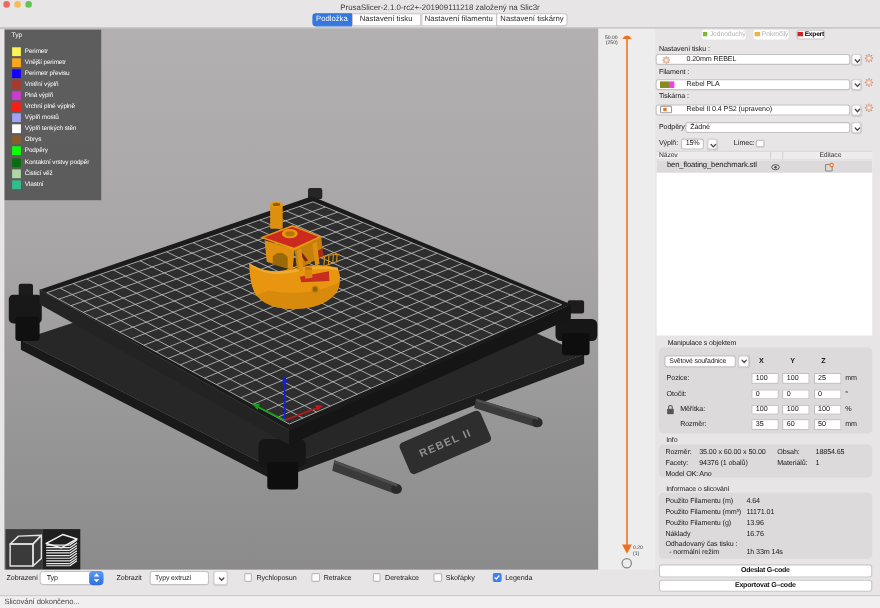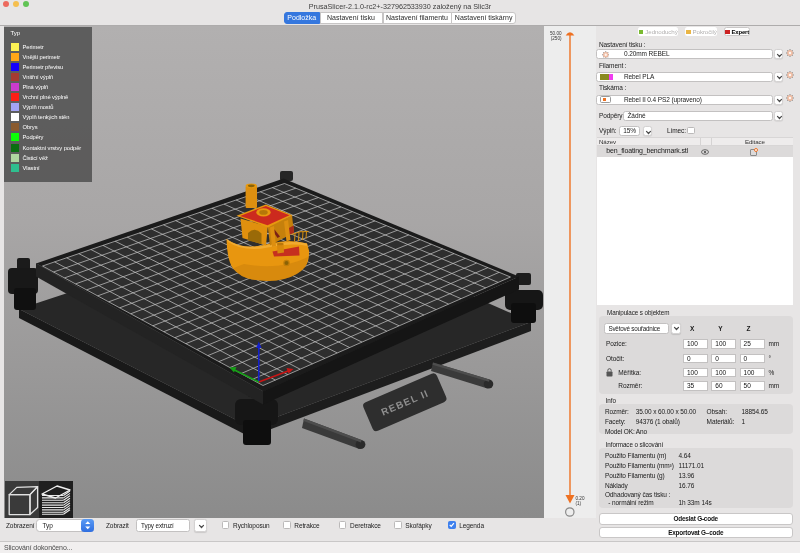--- a/index.html
+++ b/index.html
@@ -32,21 +32,21 @@
 #status{position:absolute;left:0;top:540.5px;width:800px;height:12.5px;background:#f1efef;border-top:1px solid #c9c7c7;font-size:7px;color:#4a4a4a;padding:2.2px 0 0 4px;letter-spacing:-0.1px;}
 .modebtn{position:absolute;top:0.8px;height:9.6px;background:#fff;border-radius:2.5px;font-size:6.2px;line-height:9.4px;white-space:nowrap;text-align:center;letter-spacing:-0.1px;}
 .sq{display:inline-block;width:4.5px;height:4.5px;margin-right:2px;vertical-align:-0.3px;}
 </style></head>
 <body>
 <div id="win">
 <div id="titlebar">
 <div class="dot" style="left:2.9px;background:#ed6a5e"></div>
 <div class="dot" style="left:12.8px;background:#f5bf4f"></div>
 <div class="dot" style="left:22.8px;background:#61c354"></div>
-<div id="title">PrusaSlicer-2.1.0-rc2+-327962533930 založený na Slic3r</div>
+<div id="title">PrusaSlicer-2.1.0-rc2+-201909111218 založený na Slic3r</div>
 <div class="tab tabsel" style="left:284px;width:35.5px;border-radius:3px 0 0 3px">Podložka</div>
 <div class="tab" style="left:319.5px;width:63px">Nastavení tisku</div>
 <div class="tab" style="left:382.5px;width:69px">Nastavení filamentu</div>
 <div class="tab" style="left:451.4px;width:64.5px;border-radius:0 3px 3px 0">Nastavení tiskárny</div>
 </div>
 <div id="vp">
 <svg class="abs" style="left:0;top:0" width="539.5" height="491.5" viewBox="4 26 539.5 491.5">
 <polygon points="19,309 295,218 531,322 250,427" fill="#272727"></polygon>
 <polygon points="19,309 250,427 250,437 19,318" fill="#191919"></polygon>
 <polygon points="250,427 531,322 531,331 250,437" fill="#1d1d1d"></polygon>

